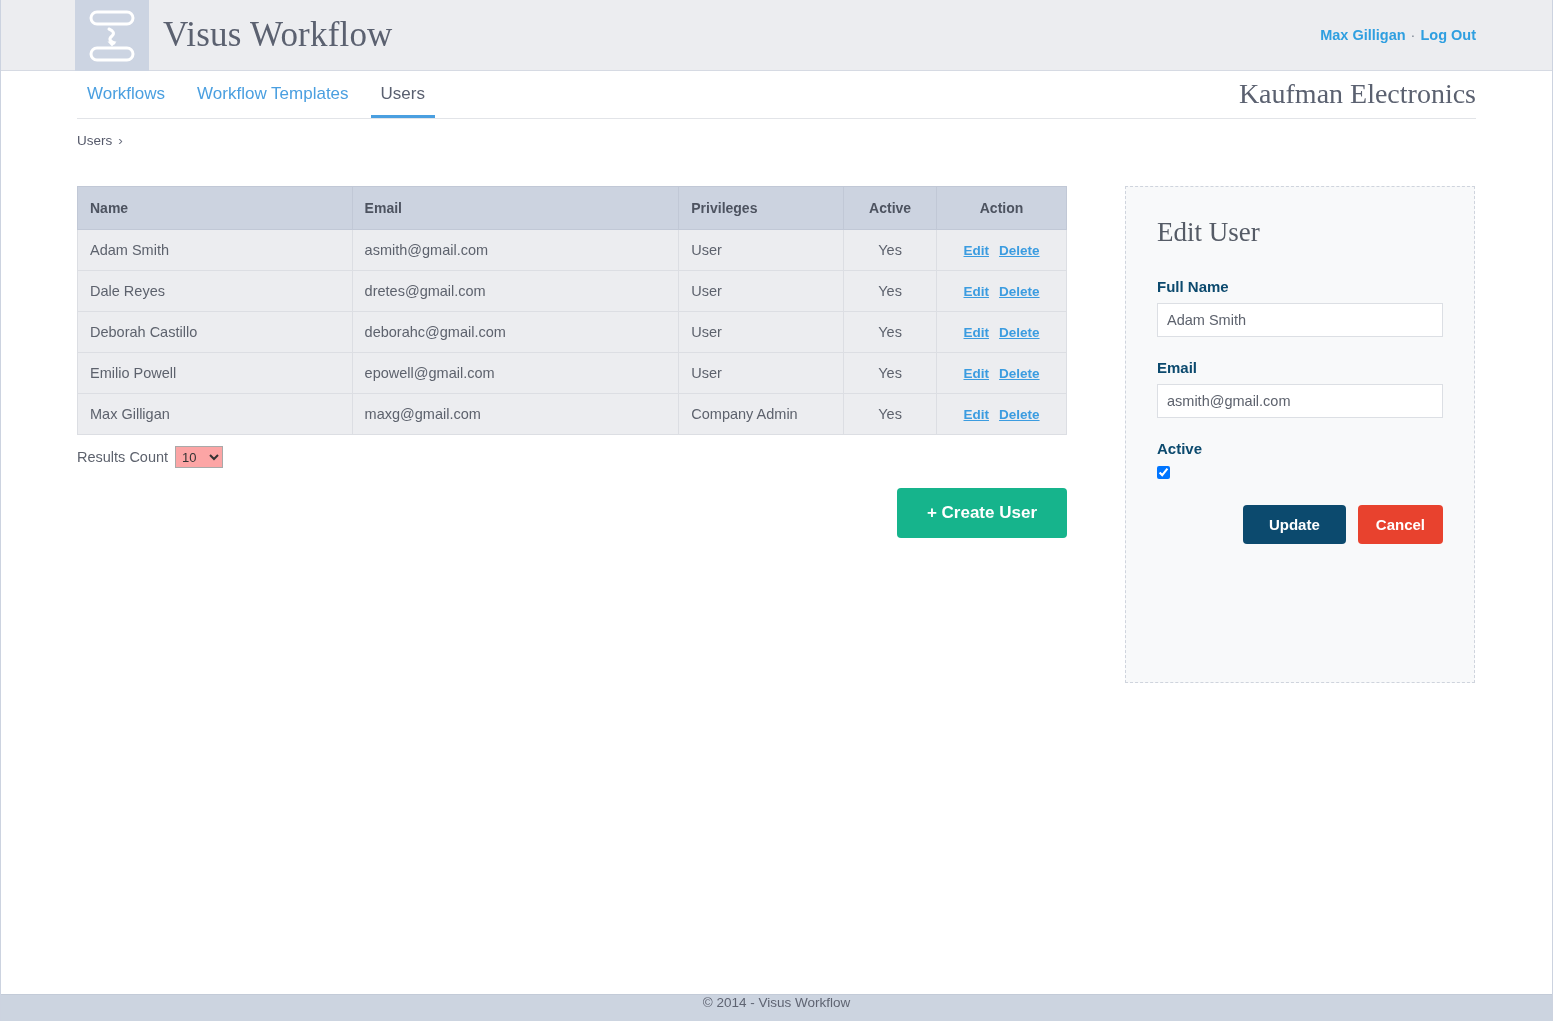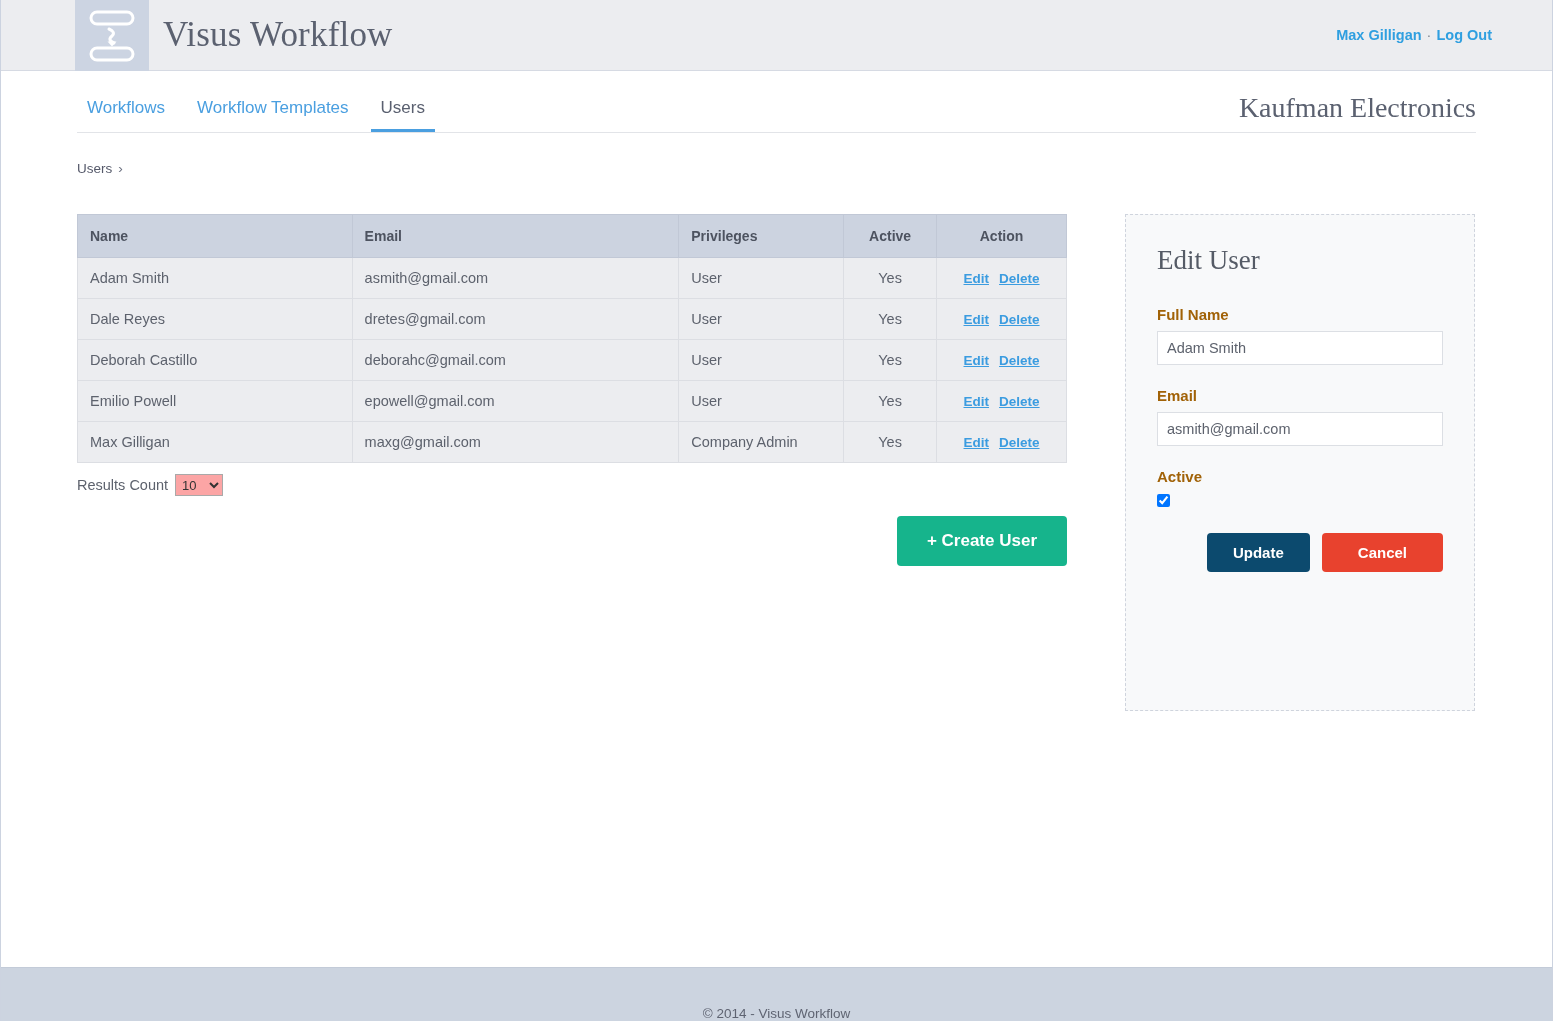--- a/index.html
+++ b/index.html
@@ -47,35 +47,35 @@
     top: 50%;
     transform: translateY(-50%);
     font-family: "Liberation Serif", serif;
     font-size: 35px;
     color: #5b6170;
     letter-spacing: .2px;
     white-space: nowrap;
   }
   .account {
     position: absolute;
-    right: 60px;
+    right: 76px;
     top: 50%;
     transform: translateY(-50%);
     font-size: 14.5px;
     font-weight: bold;
     color: #2f9fe0;
     white-space: nowrap;
   }
   .account a { color: #2f9fe0; text-decoration: none; }
   .account .dot { color: #7f8793; font-weight: normal; margin: 0 5px; }
 
   
   .navwrap {
     position: relative;
-    padding: 14px 76px;
+    padding: 0 76px;
   }
   .navrow {
     display: flex;
     align-items: flex-end;
     justify-content: space-between;
     border-bottom: 1px solid #e2e4e8;
     height: 48px;
   }
   .tabs { display: flex; align-items: flex-end; gap: 0; height: 48px; }
   .tab {
@@ -204,21 +204,21 @@
     min-height: 497px;
   }
   .panel h2 {
     margin: 0 0 30px 0;
     font-family: "Liberation Serif", serif;
     font-weight: normal;
     font-size: 27px;
     color: #555b66;
   }
   .field-label {
-    color: #a16207;
+    color: #0c4a6e;
     font-weight: bold;
     font-size: 15px;
     margin-bottom: 8px;
   }
   .field { margin-bottom: 22px; }
   input.txt {
     width: 100%;
     height: 34px;
     padding: 6px 9px;
     border: 1px solid #dcdfe4;
@@ -255,33 +255,33 @@
   .sel-arrow svg { display: block; }
   .chk-row { margin-top: 2px; }
   input[type=checkbox] { width: 13px; height: 13px; margin: 0; }
   .panel-actions {
     margin-top: 12px;
     display: flex;
     justify-content: flex-end;
     gap: 12px;
   }
   .btn-update { background: #0c4a6e; font-size: 15px; padding: 11px 26px; }
-  .btn-cancel { background: #e8422e; font-size: 15px; padding: 11px 36px; }
+  .btn-cancel { background: #e8422e; font-size: 15px; padding: 11px 18px; }
 
   
   .footer {
     position: absolute;
     left: 0;
     right: 0;
     bottom: 0;
-    height: 54px;
+    height: 27px;
     background: #ccd4e0;
     border-top: 1px solid #c3cbd8;
     display: flex;
-    align-items: flex-end;
+    align-items: flex-start;
     justify-content: center;
     font-size: 13.5px;
     color: #5f6472;
   }
 </style>
 </head>
 <body>
 
 <div class="page">
 

